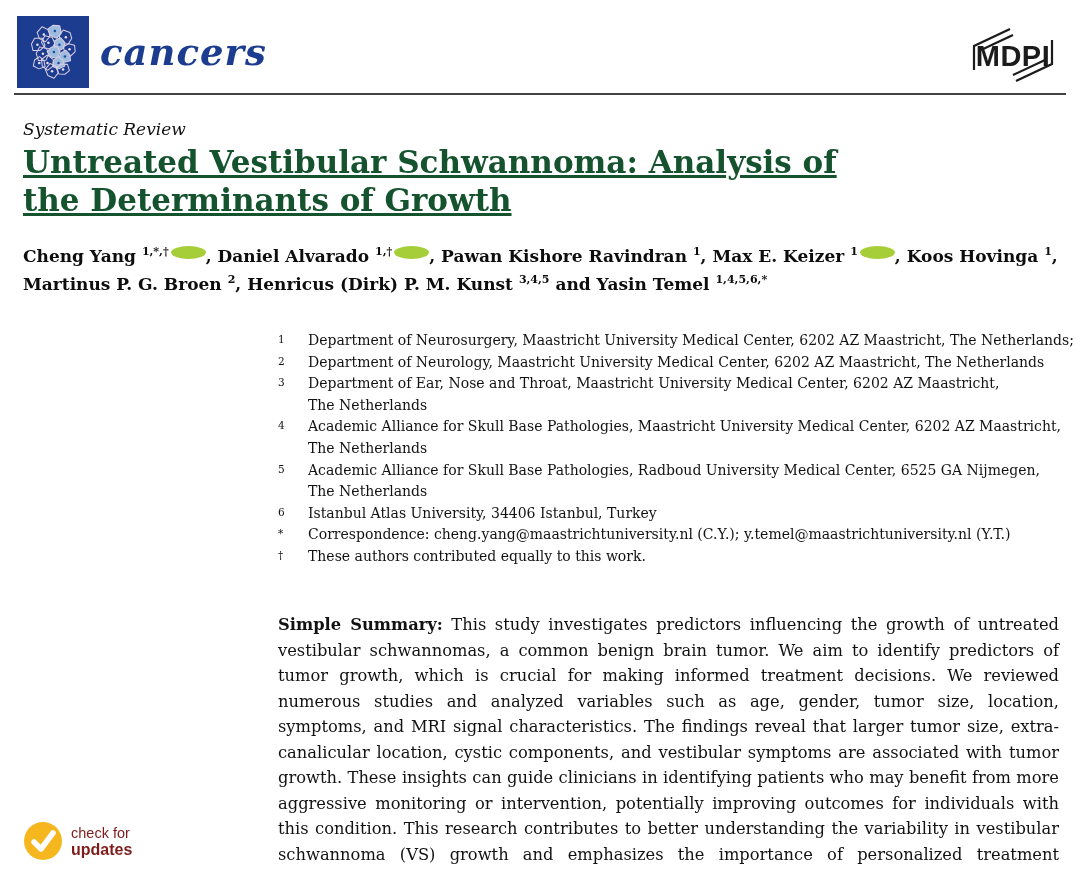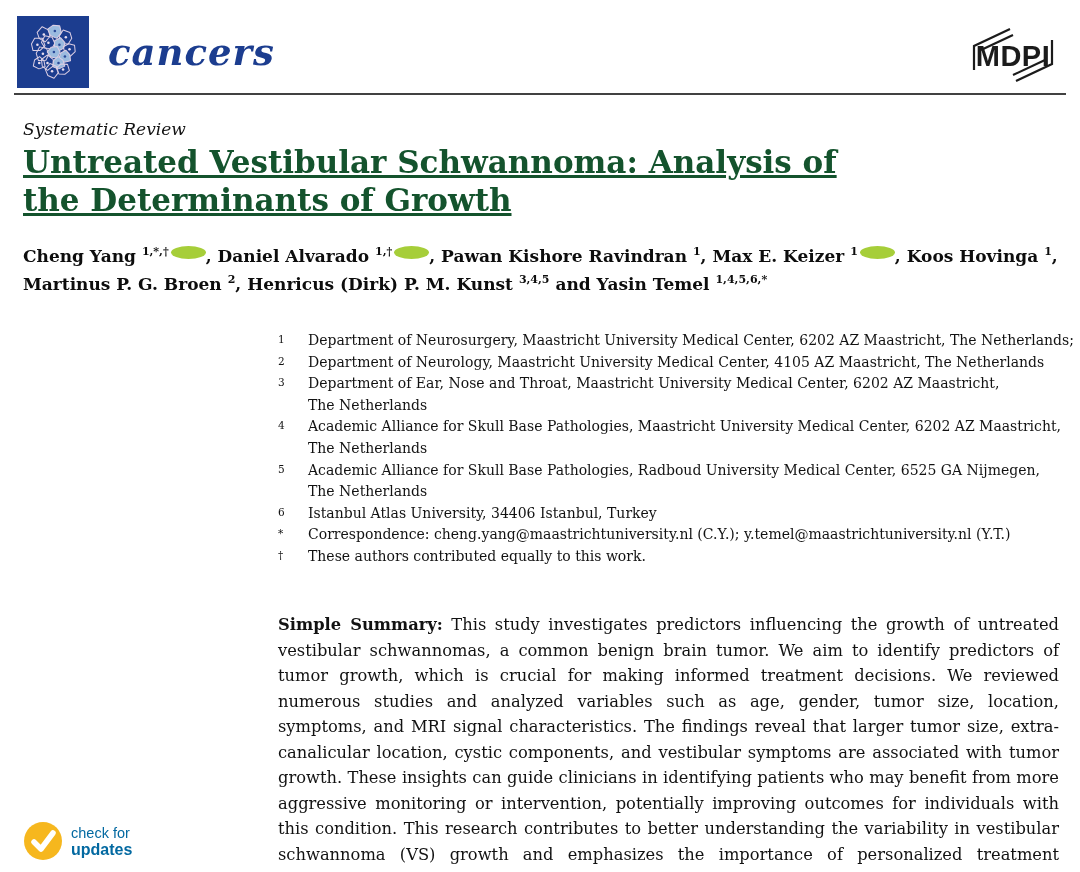--- a/index.html
+++ b/index.html
@@ -14,21 +14,21 @@
     width:1080px;height:872px;position:relative;background:#ffffff;
     font-family:"DejaVu Serif","Liberation Serif",serif;color:var(--ink);
     overflow:hidden;
   }
   
   .logo-box{
     position:absolute;left:17px;top:16px;width:72px;height:72px;
     background:var(--brand-blue);display:flex;align-items:center;justify-content:center;
   }
   .wordmark{
-    position:absolute;left:108px;top:30px;
+    position:absolute;left:100px;top:30px;
     font-family:"DejaVu Serif",serif;font-style:italic;font-weight:700;
     font-size:37px;color:var(--brand-blue);letter-spacing:1px;
   }
   .mdpi-logo{position:absolute;right:18px;top:24px;width:98px;height:62px;}
   .header-rule{
     position:absolute;left:14px;right:14px;top:93px;height:0;
     border-top:2px solid #414141;
   }
   
   .article-type{
@@ -65,21 +65,21 @@
   .summary{
     position:absolute;left:278px;top:612px;width:781px;
     font-size:16.3px;line-height:25.5px;text-align:justify;color:#121212;
   }
   .summary b{font-weight:700;}
   
   .badge{
     position:absolute;left:24px;top:822px;display:flex;align-items:center;cursor:pointer;
   }
   .badge-text{
-    margin-left:9px;font-family:"Liberation Sans",sans-serif;color:#0369a1;
+    margin-left:9px;font-family:"Liberation Sans",sans-serif;color:#7f1d1d;
   }
   .badge-line1{font-size:14.5px;line-height:16px;font-weight:400;}
   .badge-line2{font-size:16px;line-height:17px;font-weight:700;}
   .mdpi-text{
     font-family:"Liberation Sans",sans-serif;font-weight:700;font-size:29px;
     letter-spacing:0.5px;fill:#1b1b1b;
   }
 </style>
 </head>
 <body>
@@ -140,21 +140,21 @@
 <div class="affiliations" id="aff-list">
     <div class="aff-row">
       <sup class="aff-marker">1</sup>
       <div class="aff-lines">
         <div class="aff-line">Department of Neurosurgery, Maastricht University Medical Center, 6202 AZ Maastricht, The Netherlands;</div>
       </div>
     </div>
     <div class="aff-row">
       <sup class="aff-marker">2</sup>
       <div class="aff-lines">
-        <div class="aff-line">Department of Neurology, Maastricht University Medical Center, 4105 AZ Maastricht, The Netherlands</div>
+        <div class="aff-line">Department of Neurology, Maastricht University Medical Center, 6202 AZ Maastricht, The Netherlands</div>
       </div>
     </div>
     <div class="aff-row">
       <sup class="aff-marker">3</sup>
       <div class="aff-lines">
         <div class="aff-line">Department of Ear, Nose and Throat, Maastricht University Medical Center, 6202 AZ Maastricht,</div>
         <div class="aff-line">The Netherlands</div>
       </div>
     </div>
     <div class="aff-row">

